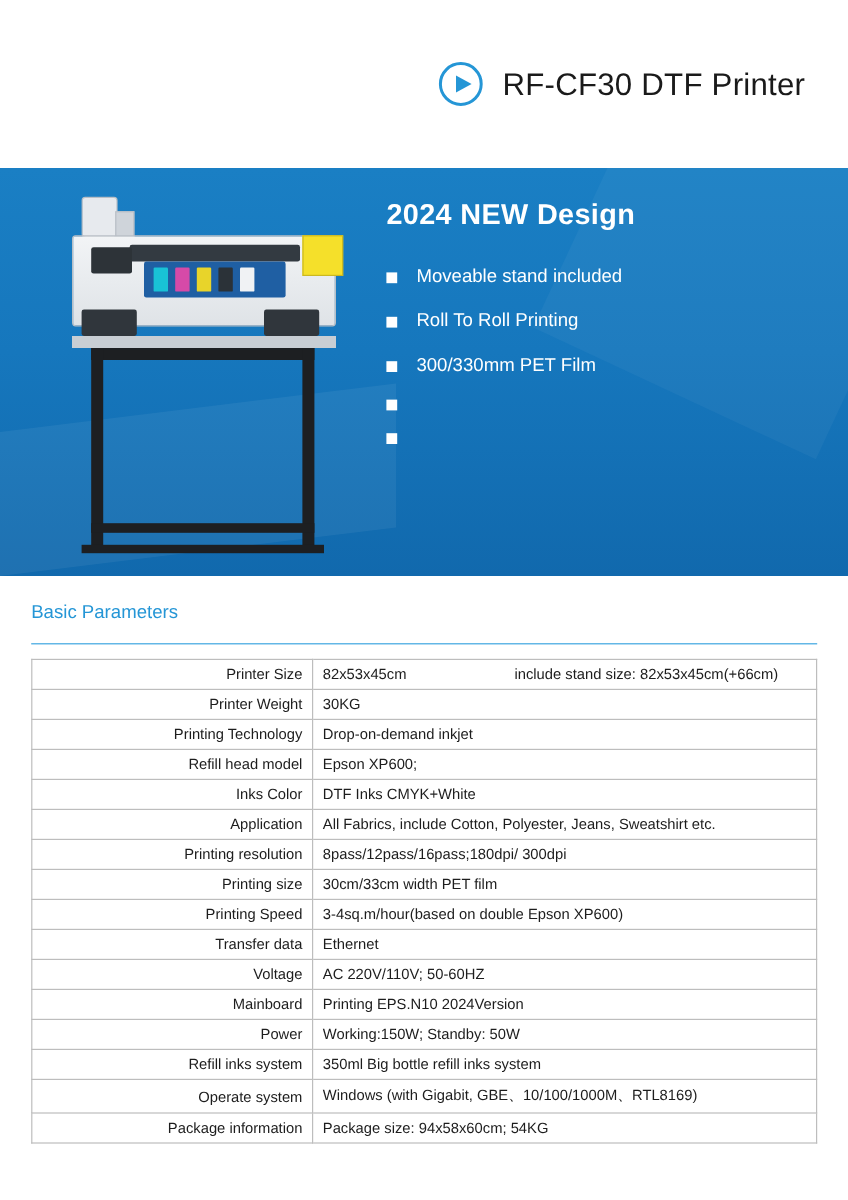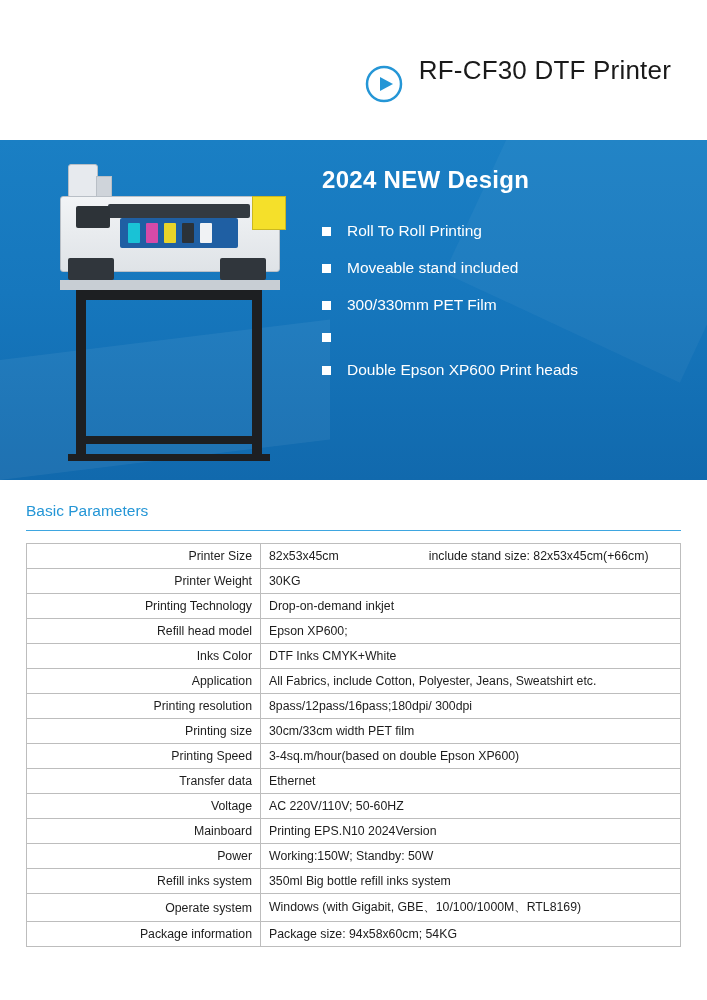--- a/index.html
+++ b/index.html
@@ -20,21 +20,21 @@
   .header {
     height: 140px;
     display: flex;
     align-items: center;
     justify-content: flex-end;
     padding-right: 36px;
     background: #ffffff;
   }
   .header-inner {
     display: flex;
-    align-items: flex-end;
+    align-items: center;
     gap: 16px;
   }
   .play-icon {
     width: 38px;
     height: 38px;
     flex: 0 0 auto;
   }
   .header-title {
     font-size: 26px;
     color: #1a1a1a;
@@ -258,21 +258,21 @@
     background: #1d1f22;
   }
 
   
   .section {
     padding: 22px 26px 0 26px;
   }
   .section-title {
     color: #2596d6;
     font-size: 15.5px;
-    margin: 0 0 10px 0;
+    margin: 0 0 16px 0;
     font-weight: normal;
   }
   .section-rule {
     height: 1px;
     background: #3ea6e0;
     margin-bottom: 12px;
   }
 
   
   .spec-table {
@@ -336,36 +336,35 @@
       <div class="stand-bar-mid"></div>
       <div class="stand-bar-bot"></div>
     </div>
   </div>
 
   <div class="hero-right">
     <div class="hero-title">2024 NEW Design</div>
     <ul class="feature-list">
       <li class="feature-item">
         <span class="bullet"></span>
-        <span class="feature-text">Roll To Roll Printing</span>
+        <span class="feature-text">Moveable stand included</span>
       </li>
       <li class="feature-item">
         <span class="bullet"></span>
-        <span class="feature-text">Moveable stand included</span>
+        <span class="feature-text">Roll To Roll Printing</span>
       </li>
       <li class="feature-item">
         <span class="bullet"></span>
         <span class="feature-text">300/330mm PET Film</span>
       </li>
       <li class="feature-item">
         <span class="bullet"></span>
       </li>
       <li class="feature-item">
         <span class="bullet"></span>
-        <span class="feature-text">Double Epson XP600 Print heads</span>
       </li>
     </ul>
   </div>
 </div>
 
 <div class="section">
   <div class="section-title">Basic Parameters</div>
   <div class="section-rule"></div>
 
   <table class="spec-table">

